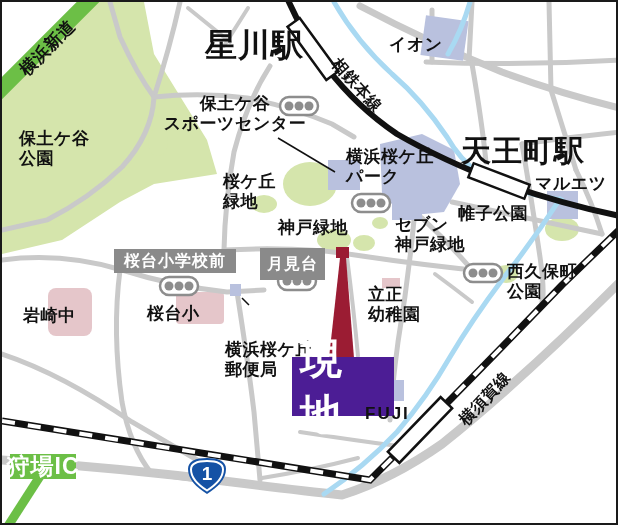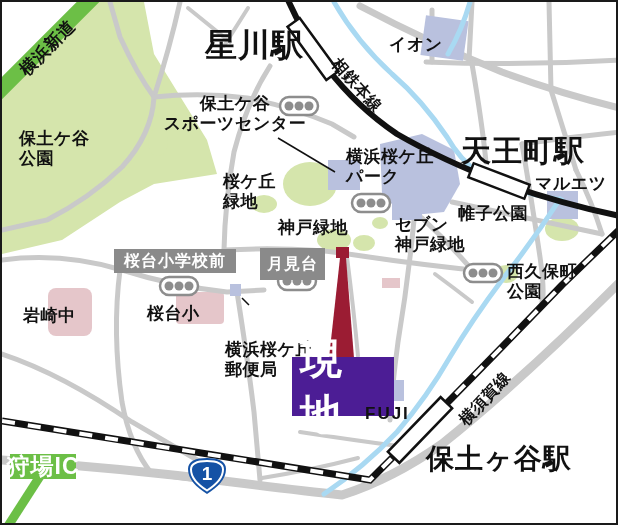--- a/index.html
+++ b/index.html
@@ -195,19 +195,20 @@
 神戸緑地</div>
   <div class="lbl" style="left:456px;top:202px;">帷子公園</div>
   <div class="lbl" style="left:505px;top:240px;margin-top:20px;">西久保町
 公園</div>
   <div class="boxlbl" style="left:112px;top:247px;width:122px;height:24px;">桜台小学校前</div>
   <div class="boxlbl" style="left:258px;top:246px;width:65px;height:32px;">月見台</div>
   <div class="lbl" style="left:21px;top:304px;">岩崎中</div>
   <div class="lbl" style="left:145px;top:302px;">桜台小</div>
   <div class="lbl" style="left:223px;top:298px;margin-top:40px;">横浜桜ケ丘
 郵便局</div>
+  <div class="lbl" style="left:366px;top:283px;">立正
+幼稚園</div>
   <div class="sitebox" style="left:257px;top:355px;width:102px;height:59px;background:#4c1d95;margin-left:33px;">現地</div>
   <div class="lbl" style="left:363px;top:402px;letter-spacing:2px;">FUJI</div>
   <div class="lbl rot" style="left:453px;top:414px;font-size:16px;transform:rotate(-47deg);">横須賀線</div>
-  <div class="lbl station" style="left:424px;top:440px;font-size:28px;">保土ヶ谷駅</div>
   <div class="boxlbl iclbl" style="left:8px;top:452px;width:66px;height:25px;background:#6cbf46;">狩場IC</div>
 
 </div>
 
 </body></html>

